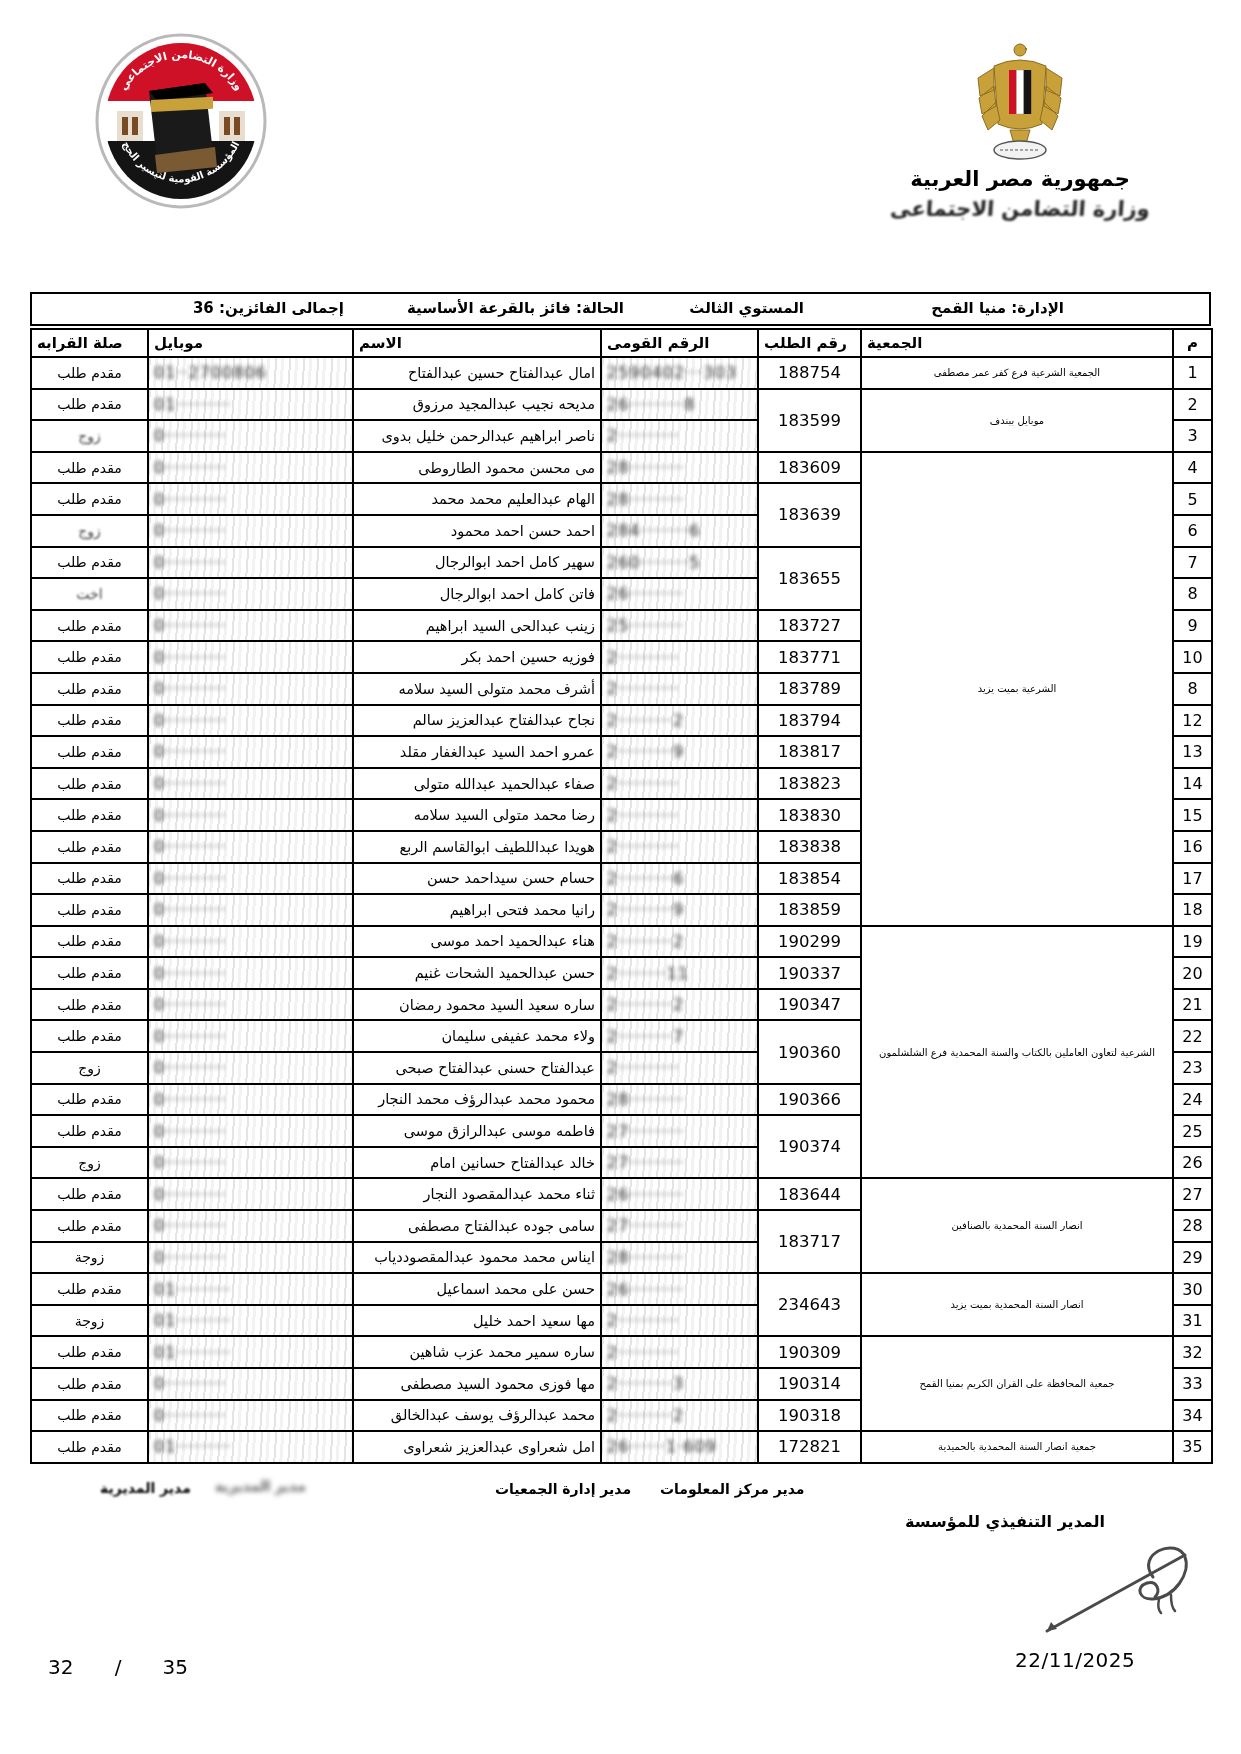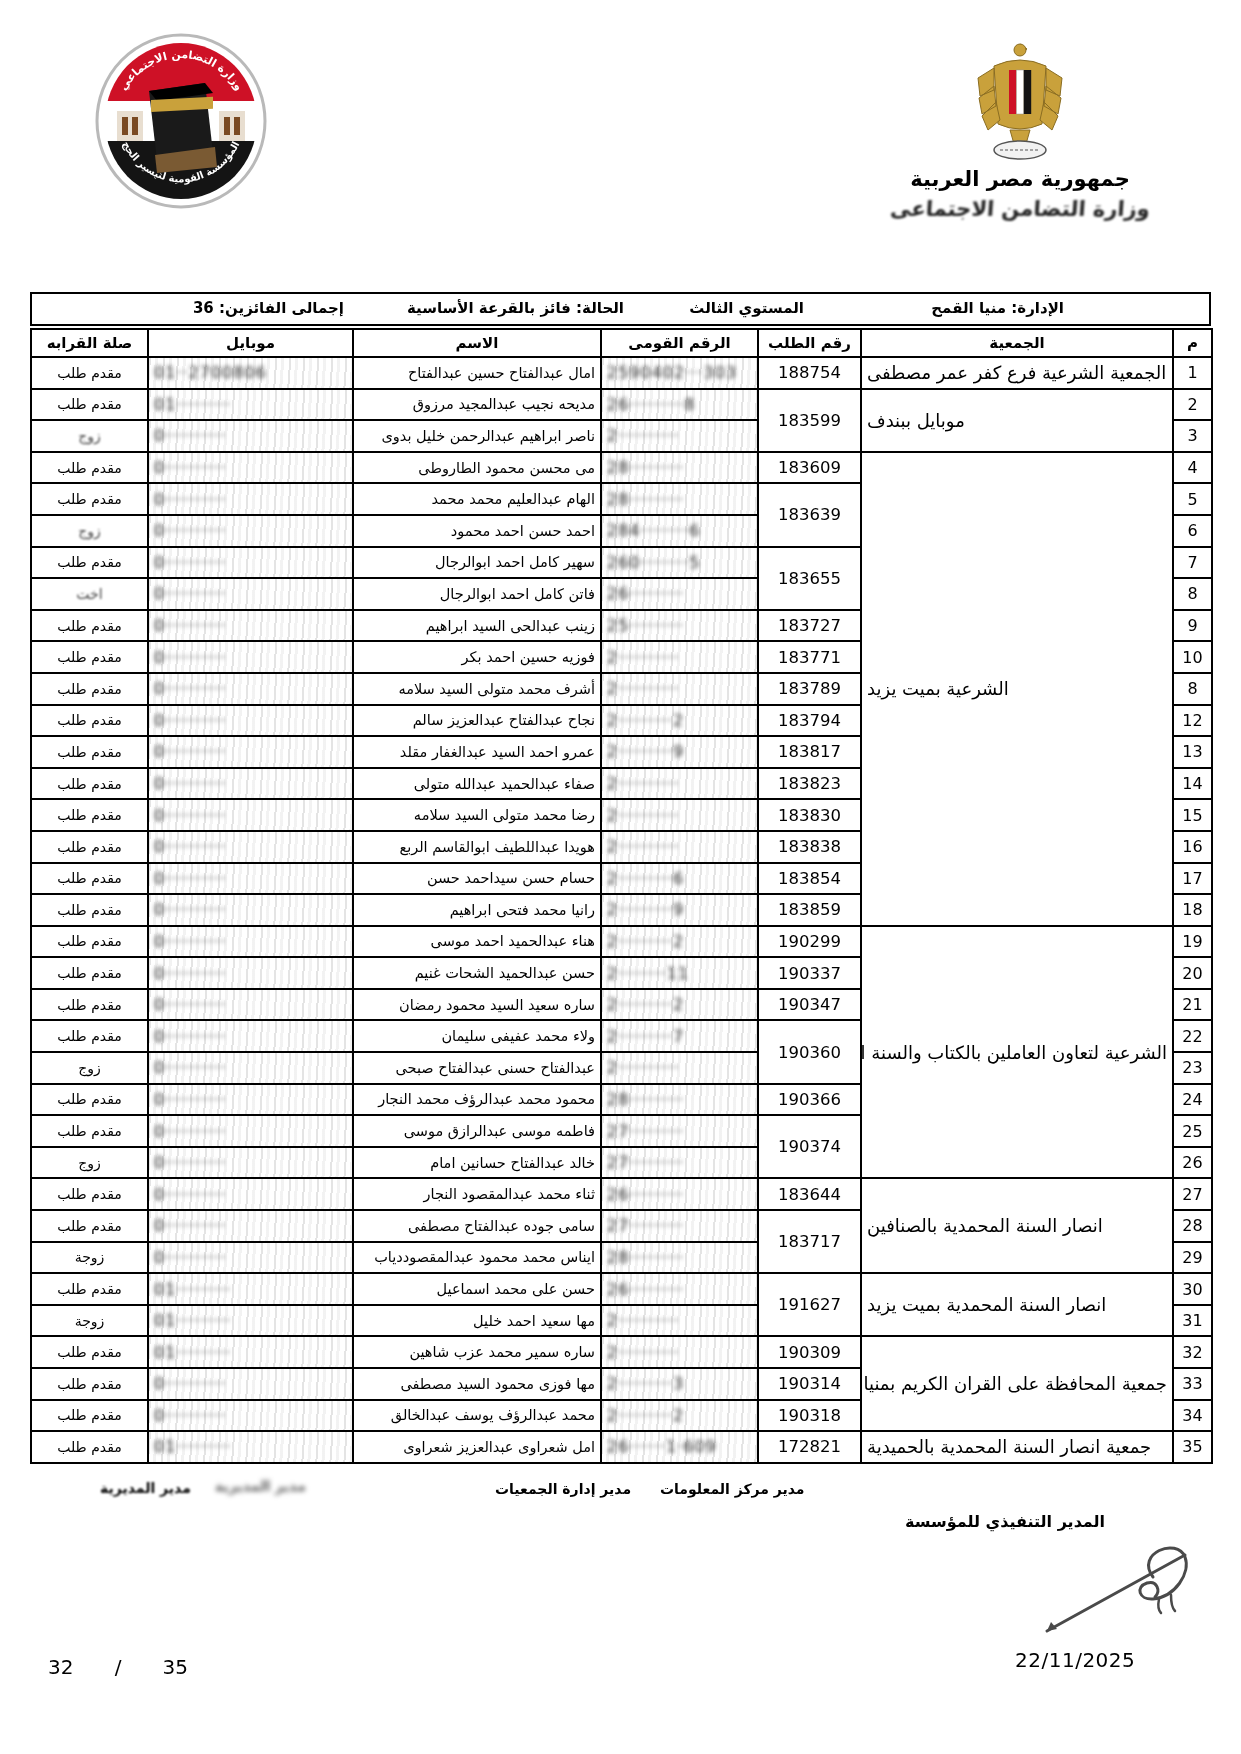--- a/index.html
+++ b/index.html
@@ -21,24 +21,24 @@
   .sheet{position:absolute;left:30px;top:292px;width:1181px;}
   .infobar{position:relative;height:30px;border:2px solid #000;direction:rtl;
            font-size:15px;font-weight:bold;}
   .infobar span{position:absolute;top:5px;white-space:nowrap;}
   .ib-admin{right:145px;}
   .ib-level{right:405px;}
   .ib-status{right:585px;}
   .ib-winners{right:865px;}
   table.main{border-collapse:collapse;width:1181px;table-layout:fixed;margin-top:2px;direction:rtl;}
   table.main th,table.main td{border:2px solid #000;padding:0 5px;overflow:hidden;white-space:nowrap;}
-  table.main th{height:26px;font-size:15px;font-weight:bold;text-align:center;}
+  table.main th{height:26px;font-size:15px;font-weight:bold;text-align:left;}
   table.main tr.r{height:31.6px;}
   td.c-num{text-align:center;font-size:16px;}
-  td.c-assoc{font-size:18px;text-align:left;vertical-align:middle;white-space:normal;line-height:1.5;}
+  td.c-assoc{font-size:10px;text-align:center;vertical-align:middle;white-space:normal;line-height:1.5;}
   td.c-req{text-align:center;font-size:16.5px;direction:ltr;vertical-align:middle;}
   td.c-name{font-size:14.5px;text-align:right;}
   td.c-rel{font-size:14px;text-align:center;}
   td.smearbg{direction:ltr;text-align:left;
      background:repeating-linear-gradient(94deg,rgba(120,120,120,.20) 0 2px,rgba(255,255,255,0) 2px 6px,
                 rgba(150,150,150,.12) 6px 9px,rgba(255,255,255,0) 9px 14px);}
   .smeartxt{filter:blur(2px);letter-spacing:1px;color:#222;font-size:16px;}
   .relblur{filter:blur(1.2px);color:#444;}
   
   .sig{position:absolute;font-size:14px;font-weight:bold;direction:rtl;white-space:nowrap;}
@@ -369,21 +369,21 @@
           <tr class="r">
             <td class="c-num">29</td>
             <td class="smearbg"><span class="smeartxt">28·········</span></td>
             <td class="c-name">ايناس محمد محمود عبدالمقصوددياب</td>
             <td class="smearbg"><span class="smeartxt">0··········</span></td>
             <td class="c-rel">زوجة</td>
           </tr>
           <tr class="r">
             <td class="c-num">30</td>
             <td class="c-assoc" rowspan="2">انصار السنة المحمدية بميت يزيد</td>
-            <td class="c-req" rowspan="2">191627</td>
+            <td class="c-req" rowspan="2">234643</td>
             <td class="smearbg"><span class="smeartxt">26·········</span></td>
             <td class="c-name">حسن على محمد اسماعيل</td>
             <td class="smearbg"><span class="smeartxt">01·········</span></td>
             <td class="c-rel">مقدم طلب</td>
           </tr>
           <tr class="r">
             <td class="c-num">31</td>
             <td class="smearbg"><span class="smeartxt">2··········</span></td>
             <td class="c-name">مها سعيد احمد خليل</td>
             <td class="smearbg"><span class="smeartxt">01·········</span></td>

